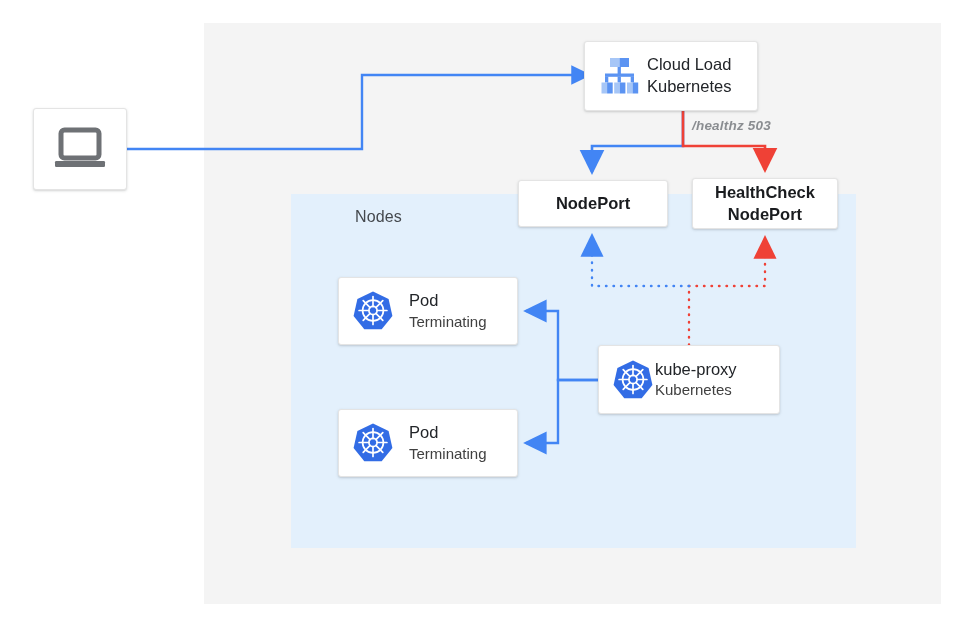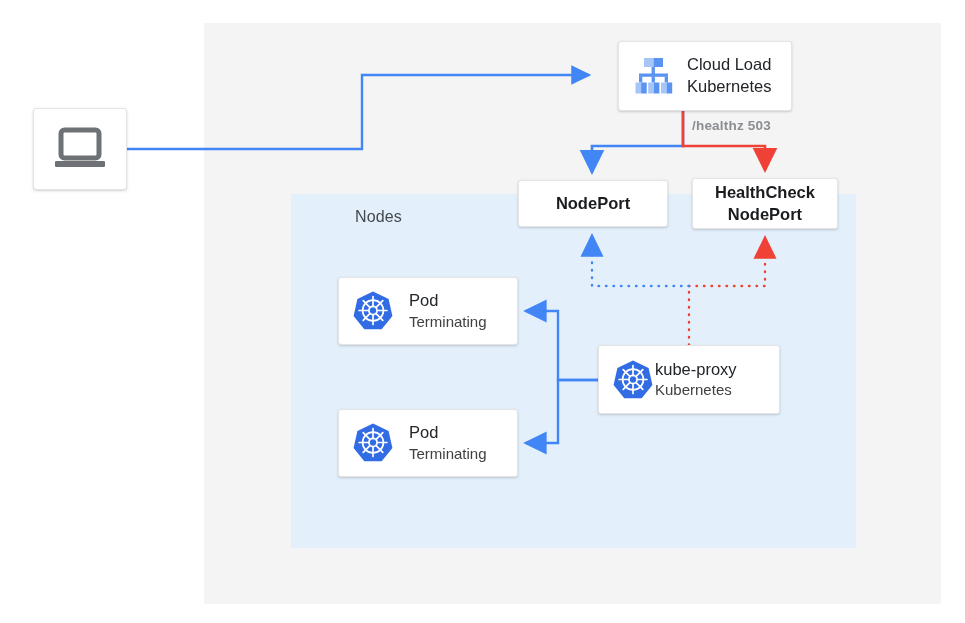--- a/index.html
+++ b/index.html
@@ -33,34 +33,34 @@
     border-radius: 3px;
     box-shadow: 0 1px 2px rgba(60,64,67,.18), 0 1px 4px rgba(60,64,67,.06);
     display: flex; align-items: center;
   }
   .card-txt { display: flex; flex-direction: column; justify-content: center; }
   .t-main { font-size: 16.5px; color: #222529; line-height: 1.32; }
   .t-sub  { font-size: 15px; color: #404040; line-height: 1.32; }
   .t-bold { font-size: 16.5px; color: #1a1c1f; font-weight: bold; line-height: 1.3; text-align: center; }
 
   #laptop-card { left: 33px; top: 108px; width: 94px; height: 82px; justify-content: center; }
-  #clb-card    { left: 618px; top: 41px;  width: 174px; height: 70px; padding-left: 11px; gap: 11px; }
+  #clb-card    { left: 584px; top: 41px;  width: 174px; height: 70px; padding-left: 11px; gap: 5px; }
   #nodeport-card { left: 518px; top: 180px; width: 150px; height: 47px;
                    justify-content: center; }
   #hcnodeport-card { left: 692px; top: 178px; width: 146px; height: 51px;
                      justify-content: center; }
   #pod1-card  { left: 338px; top: 277px; width: 180px; height: 68px; padding-left: 12px; gap: 14px; }
   #pod2-card  { left: 338px; top: 409px; width: 180px; height: 68px; padding-left: 12px; gap: 14px; }
   #kubeproxy-card { left: 598px; top: 345px; width: 182px; height: 69px; padding-left: 12px; }
 
   .svg-layer { position: absolute; left: 0; top: 0; width: 965px; height: 623px; pointer-events: none; }
 
   .healthz {
     position: absolute; left: 692px; top: 118px;
-    font-size: 13.5px; font-weight: bold; color: #8a8d91; letter-spacing: .2px;
+    font-size: 13.5px; font-weight: bold; color: #8a8d91; letter-spacing: .2px; font-style: italic;
   }
 </style>
 </head>
 <body>
 
 <div id="stage">
 
   <div class="panel-outer"></div>
   <div class="panel-nodes"></div>
   <div class="nodes-label">Nodes</div>

